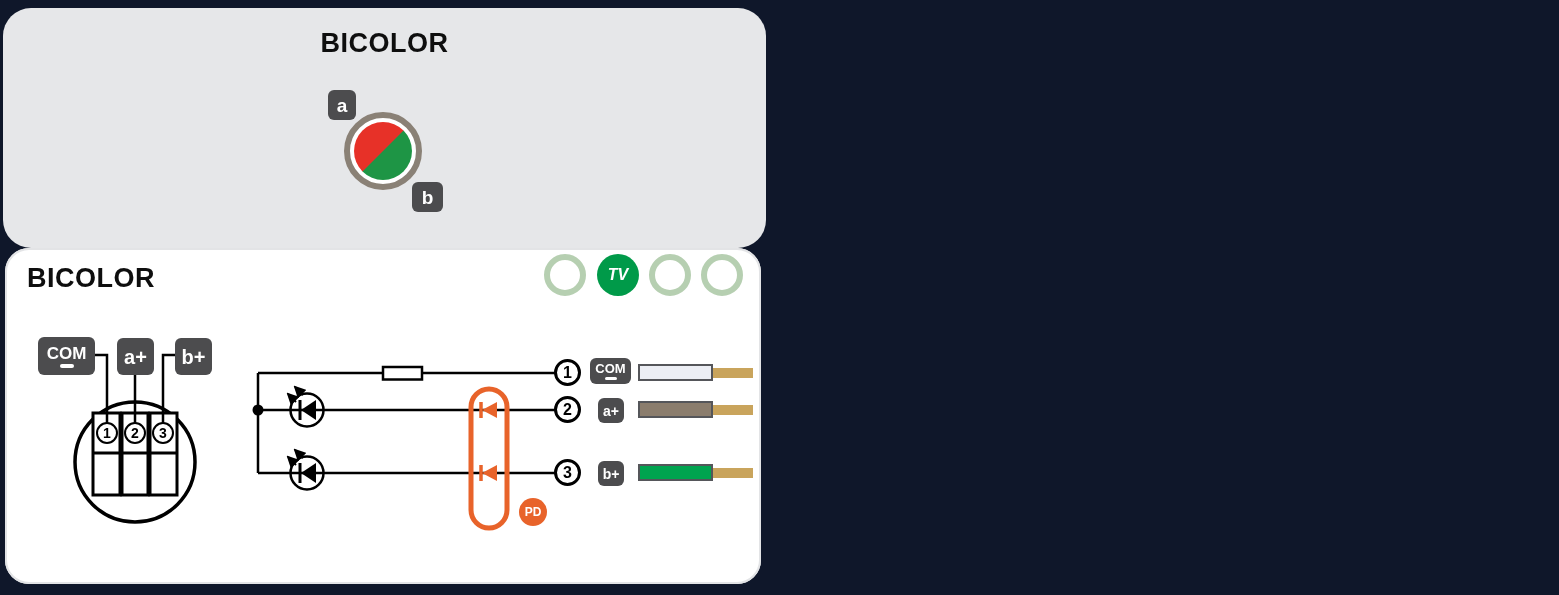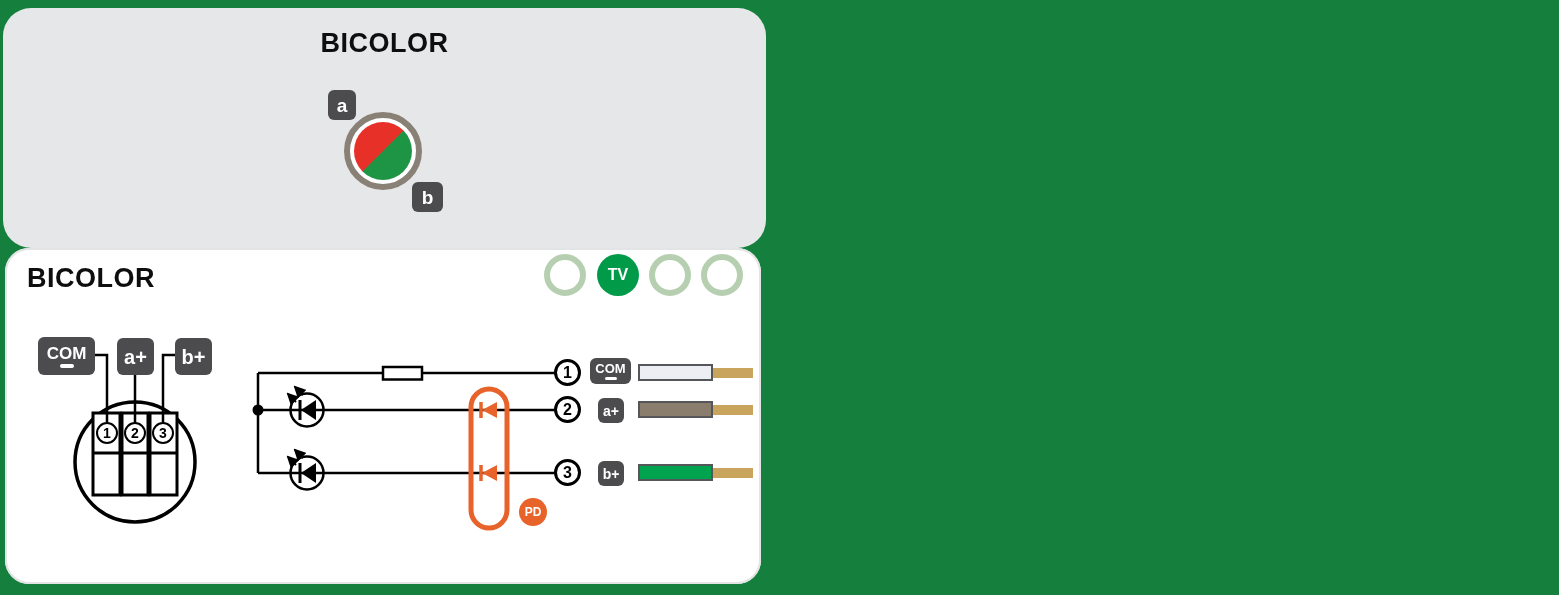--- a/index.html
+++ b/index.html
@@ -1,16 +1,16 @@
 <!DOCTYPE html>
 <html><head>
 <meta charset="utf-8">
 <style>
   html,body{margin:0;padding:0;background:#fff;}
-  .stage{position:relative;width:1559px;height:595px;background:#15803d;
+  .stage{position:relative;width:1559px;height:595px;background:#0f172a;
          font-family:"Liberation Sans",sans-serif;overflow:hidden;}
 
   
   .panel-top{position:absolute;left:3px;top:8px;width:763px;height:240px;
              background:#e6e7e9;border-radius:28px;}
   .panel-top-title{position:absolute;left:0;top:20px;width:100%;text-align:center;
              font-size:27px;font-weight:800;letter-spacing:.5px;color:#0e0e0e;}
   .led-outer{position:absolute;left:341px;top:104px;width:78px;height:78px;
              box-sizing:border-box;border:6px solid #8a8176;background:#fff;
              border-radius:50%;display:flex;align-items:center;justify-content:center;}
@@ -27,21 +27,21 @@
              background:#ffffff;border-radius:24px;
              box-shadow:inset 0 0 0 2px #e3e4e6;}
   .panel-bottom-title{position:absolute;left:22px;top:15px;
              font-size:27px;font-weight:800;letter-spacing:.5px;color:#0e0e0e;}
 
   
   .fmt-ring{position:absolute;top:6px;width:42px;height:42px;box-sizing:border-box;
             border:6px solid #b6cfb1;border-radius:50%;background:#fff;}
   .fmt-active{position:absolute;top:6px;width:42px;height:42px;border-radius:50%;
             background:#009a49;color:#fff;font-weight:800;font-size:16px;
-            display:flex;align-items:center;justify-content:center;}
+            display:flex;align-items:center;justify-content:center;font-style:italic;}
   .fmt-1{left:539px;} .fmt-2{left:592px;} .fmt-3{left:644px;} .fmt-4{left:696px;}
 
   
   .circuit-svg{position:absolute;left:0;top:0;}
 
   
   .lbl-com-l{left:33px;top:89px;width:57px;height:38px;font-size:17px;}
   .lbl-a-l{left:112px;top:90px;width:37px;height:37px;font-size:20px;}
   .lbl-b-l{left:170px;top:90px;width:37px;height:37px;font-size:20px;}
   .lbl-com-r{left:585px;top:110px;width:41px;height:26px;font-size:13px;}

